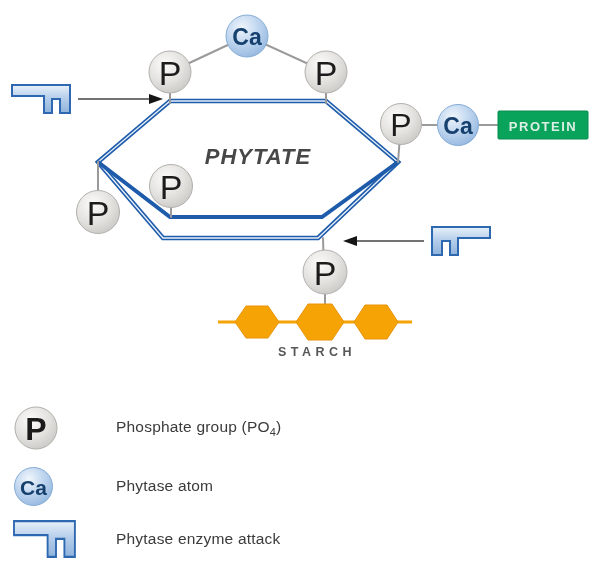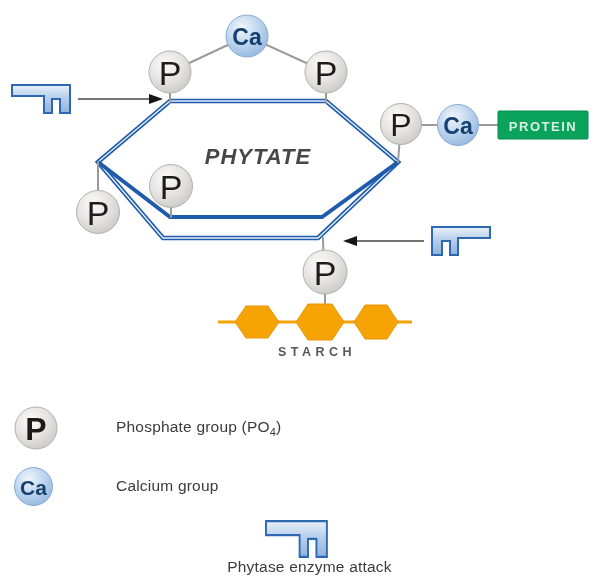--- a/index.html
+++ b/index.html
@@ -133,24 +133,24 @@
       <div class="lg-label"><span>Phosphate group (PO</span><sub>4</sub><span>)</span></div>
     </div>
 
     <div class="lg-row" style="top:465px;height:42px;">
       <div class="lg-icon-wrap">
         <svg width="41" height="41" viewBox="0 0 41 41">
           <circle cx="20.5" cy="20.5" r="19" fill="url(#gCa)" stroke="#86add6" stroke-width="1"></circle>
           <text x="20.5" y="21.5" text-anchor="middle" dominant-baseline="central" class="lg-ca-text">Ca</text>
         </svg>
       </div>
-      <div class="lg-label">Calcium group</div>
+      <div class="lg-label">Phytase atom</div>
     </div>
 
-    <div class="lg-row" style="top:520px;height:38px;flex-direction:column;">
+    <div class="lg-row" style="top:520px;height:38px;">
       <div class="lg-icon-wrap">
         <svg width="64" height="38" viewBox="0 0 64 38">
           <path d="M0 0 H58 V28 H48 V14 H40 V28 H32 V11 H0 Z" transform="translate(1,1) scale(1.05,1.28)" fill="url(#gEnz)" stroke="#2E68B0" stroke-width="1.8"></path>
         </svg>
       </div>
       <div class="lg-label">Phytase enzyme attack</div>
     </div>
 
   </div>
 </div>

